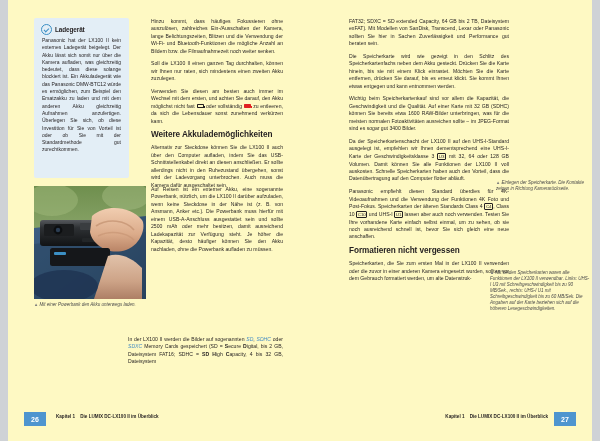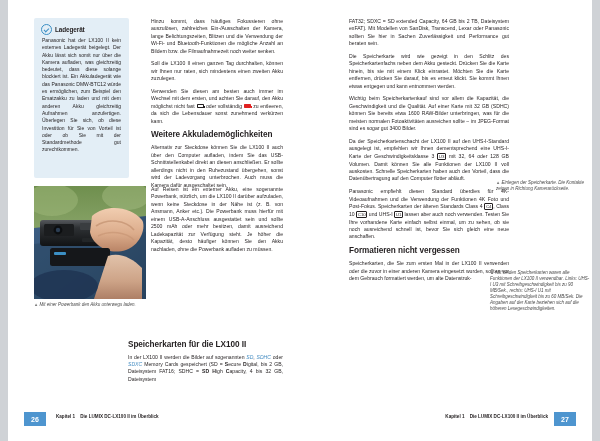--- a/index.html
+++ b/index.html
@@ -11,21 +11,21 @@
   }
   #spread {
     position: relative;
     width: 600px; height: 441px;
     background: #cfd2d6;
     overflow: hidden;
   }
   .page {
     position: absolute;
     top: 0; bottom: 0;
-    background: #ffffff;
+    background: #fef9c3;
     overflow: hidden;
     padding-left: 20px;
   }
   .page.left  { left: 8px;   width: 292px; }
   .page.right { left: 300px; width: 292px; }
 
   .col {
     position: absolute;
     font-size: 5.1px;
     line-height: 7.45px;
@@ -238,21 +238,20 @@
       </p>
       <h2>Weitere Akkulademöglichkeiten</h2>
       <p>Alternativ zur Steckdose können Sie die LX100 II auch über den Computer aufladen, indem Sie das USB-Schnittstellenkabel direkt an diesen anschließen. Er sollte allerdings nicht in den Ruhezustand übergehen, sonst wird der Ladevorgang unterbrochen. Auch muss die Kamera dafür ausgeschaltet sein.</p>
     </div>
 
     <div class="col" style="left:143px; top:186px; width:132px;">
       <p>Auf Reisen ist ein externer Akku, eine sogenannte Powerbank, nützlich, um die LX100 II darüber aufzuladen, wenn keine Steckdose in der Nähe ist (z. B. von Ansmann, Anker etc.). Die Powerbank muss hierfür mit einem USB-A-Anschluss ausgestattet sein und sollte 2500 mAh oder mehr besitzen, damit ausreichend Ladekapazität zur Verfügung steht. Je höher die Kapazität, desto häufiger können Sie den Akku nachladen, ohne die Powerbank aufladen zu müssen.</p>
     </div>
 
     <div class="col" style="left:120px; top:336px; width:155px;">
-      <h2>Speicherkarten für die LX100 II</h2>
       <p>
         <span>In der LX100 II werden die Bilder auf sogenannten</span>
         <span class="blue">SD</span><span>,</span>
         <span class="blue">SDHC</span>
         <span>oder</span>
         <span class="blue">SDXC</span>
         <span>Memory Cards gespeichert (SD =</span>
         <b>S</b><span>ecure</span>
         <b>D</b><span>igital</span><span>, bis 2 GB, Dateisystem FAT16; SDHC =</span>
         <b>SD</b>

